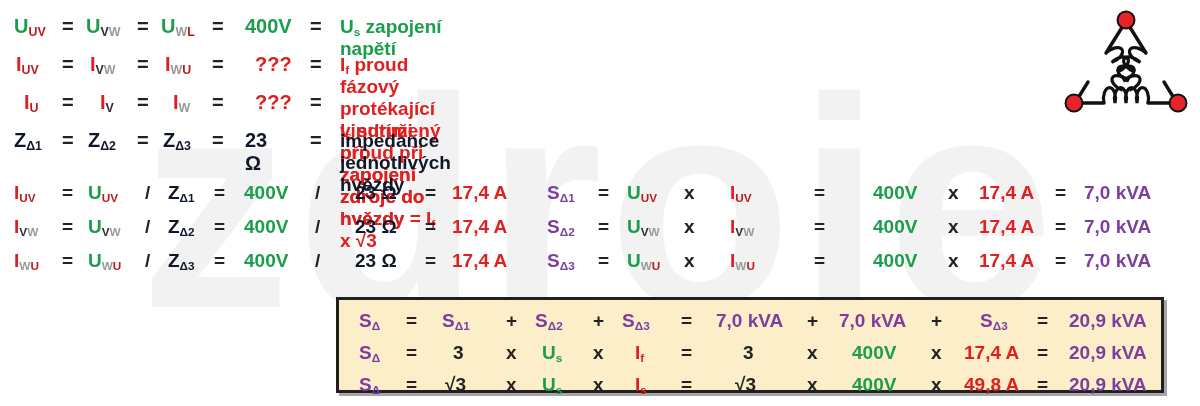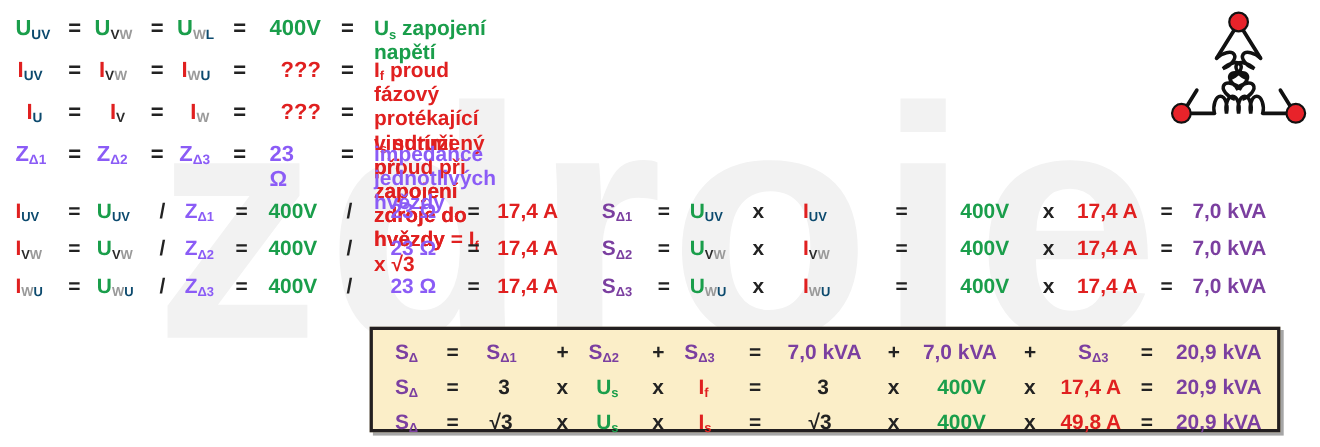--- a/index.html
+++ b/index.html
@@ -37,24 +37,24 @@
   #stage {
     position: absolute;
     left: 0; top: 0;
     width: 1200px; height: 406px;
     z-index: 2;
   }
 
   
   .c-green  { color: #1a9e4b; }
   .c-red    { color: #e02020; }
-  .c-gold   { color: #8b5cf6; }
+  .c-gold   { color: #0f172a; }
   .c-purple { color: #7b3fa0; }
   .c-black  { color: #222222; }
-  .c-sub-u  { color: #0c4a6e; }
+  .c-sub-u  { color: #b91c1c; }
   .c-sub-v  { color: #2b2b2b; }
   .c-sub-w  { color: #9a9a9a; }
   sub {
     font-size: 0.62em;
     vertical-align: baseline;
     position: relative;
     bottom: -0.22em;
     font-weight: bold;
   }
 

